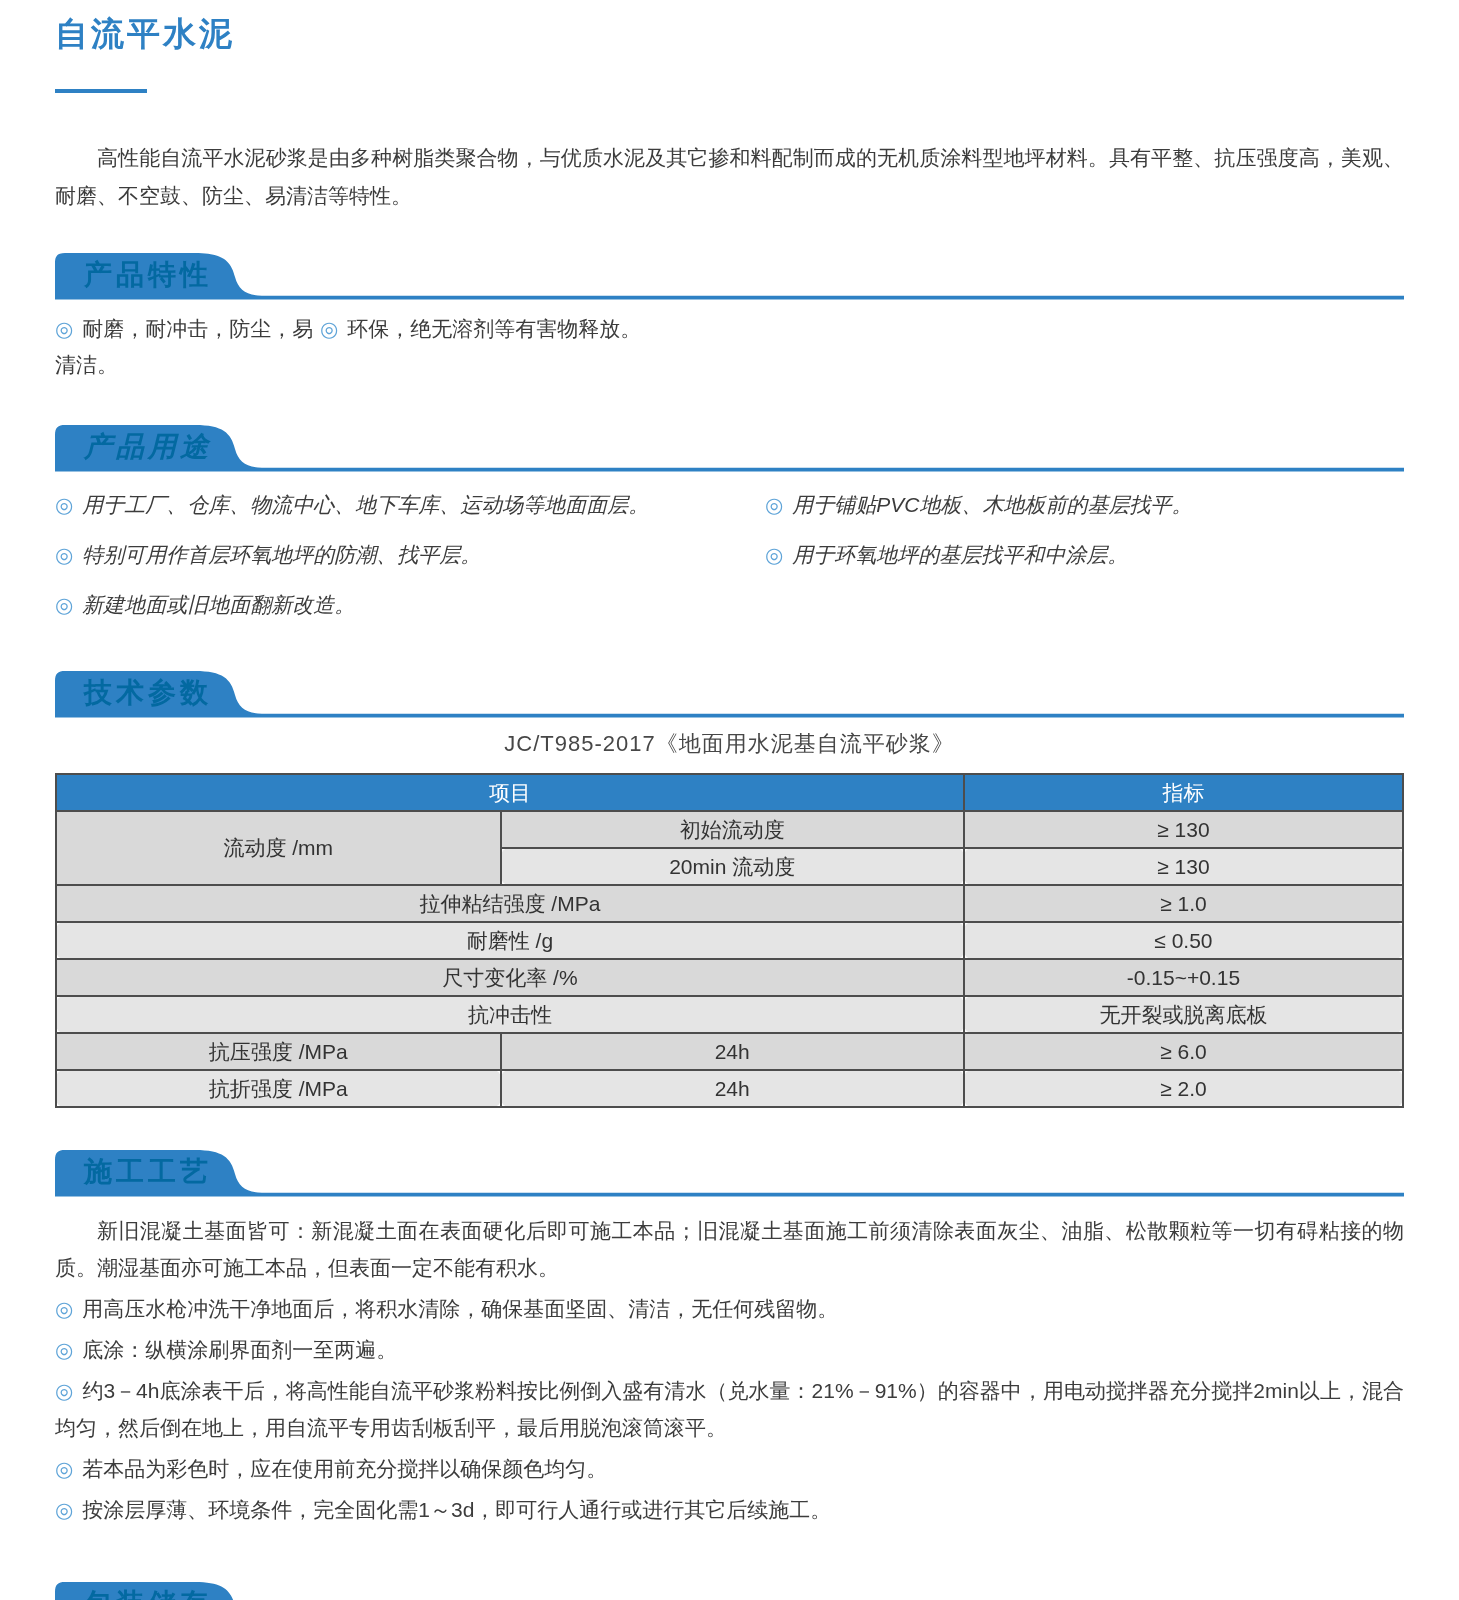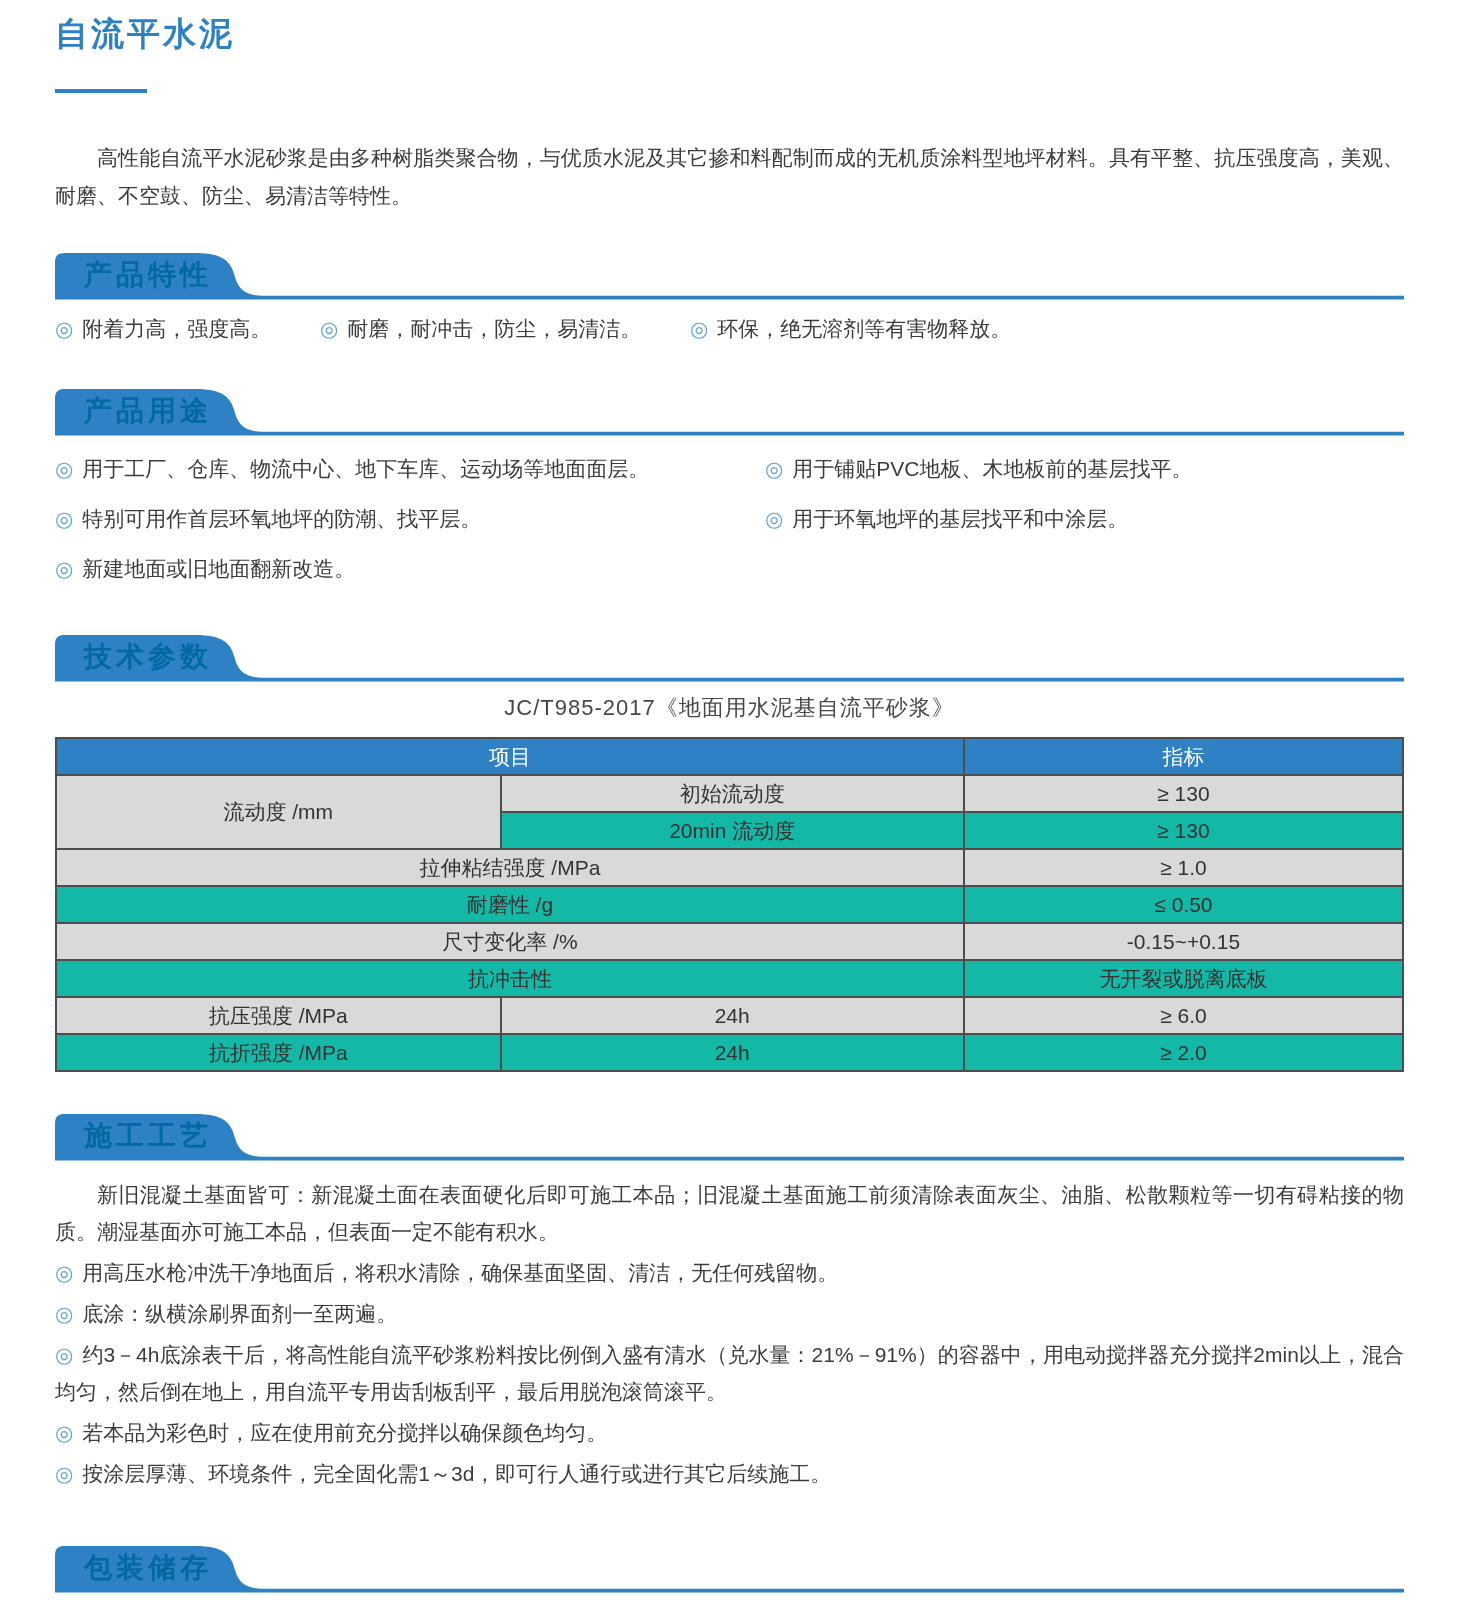--- a/index.html
+++ b/index.html
@@ -79,25 +79,25 @@
     height: 37px;
     text-align: center; vertical-align: middle;
     font-size: 21px; color: #333333;
     padding: 2px 6px;
   }
   .spec-table th {
     background: var(--accent, #2e81c4);
     color: #ffffff; font-weight: normal; font-size: 21px;
   }
   .spec-table td.gray { background: var(--row-gray, #d9d9d9); }
-  .spec-table td.white { background: #14b8a6; }
+  .spec-table td.white { background: #e5e5e5; border-radius: 8px; }
 
   
   .sec-features { margin-top: 36px; }
-  .sec-uses { margin-top: 40px; }
+  .sec-uses { margin-top: 40px; font-style: italic; }
   .sec-specs { margin-top: 32px; }
   .sec-process { margin-top: 40px; }
   .sec-packaging { margin-top: 52px; }
 </style>
 </head>
 <body>
 
 <div class="page">
 
   <h1 class="doc-title">自流平水泥</h1>
@@ -106,21 +106,20 @@
   <p class="intro-para">高性能自流平水泥砂浆是由多种树脂类聚合物，与优质水泥及其它掺和料配制而成的无机质涂料型地坪材料。具有平整、抗压强度高，美观、耐磨、不空鼓、防尘、易清洁等特性。</p>
 
   <div class="sec-features">
     <div class="section-head">
       <svg viewBox="0 0 1349 50" aria-hidden="true">
         <path d="M0,12 C0,4.5 3,2 10,2 L140,2 C168,2 176,10 180,26 C183.5,39 191,44 207,44.8 L1349,44.8 L1349,48.5 L0,48.5 Z" fill="#2e81c4"></path>
       </svg>
       <span class="section-label">产品特性</span>
     </div>
     <div class="features-row">
-        <div class="bullet-item"><span class="bullet">◎</span><span>附着力高，强度高。</span></div>
         <div class="bullet-item"><span class="bullet">◎</span><span>耐磨，耐冲击，防尘，易清洁。</span></div>
         <div class="bullet-item"><span class="bullet">◎</span><span>环保，绝无溶剂等有害物释放。</span></div>
       </div>
   </div>
 
   <div class="sec-uses">
     <div class="section-head">
       <svg viewBox="0 0 1349 50" aria-hidden="true">
         <path d="M0,12 C0,4.5 3,2 10,2 L140,2 C168,2 176,10 180,26 C183.5,39 191,44 207,44.8 L1349,44.8 L1349,48.5 L0,48.5 Z" fill="#2e81c4"></path>
       </svg>

